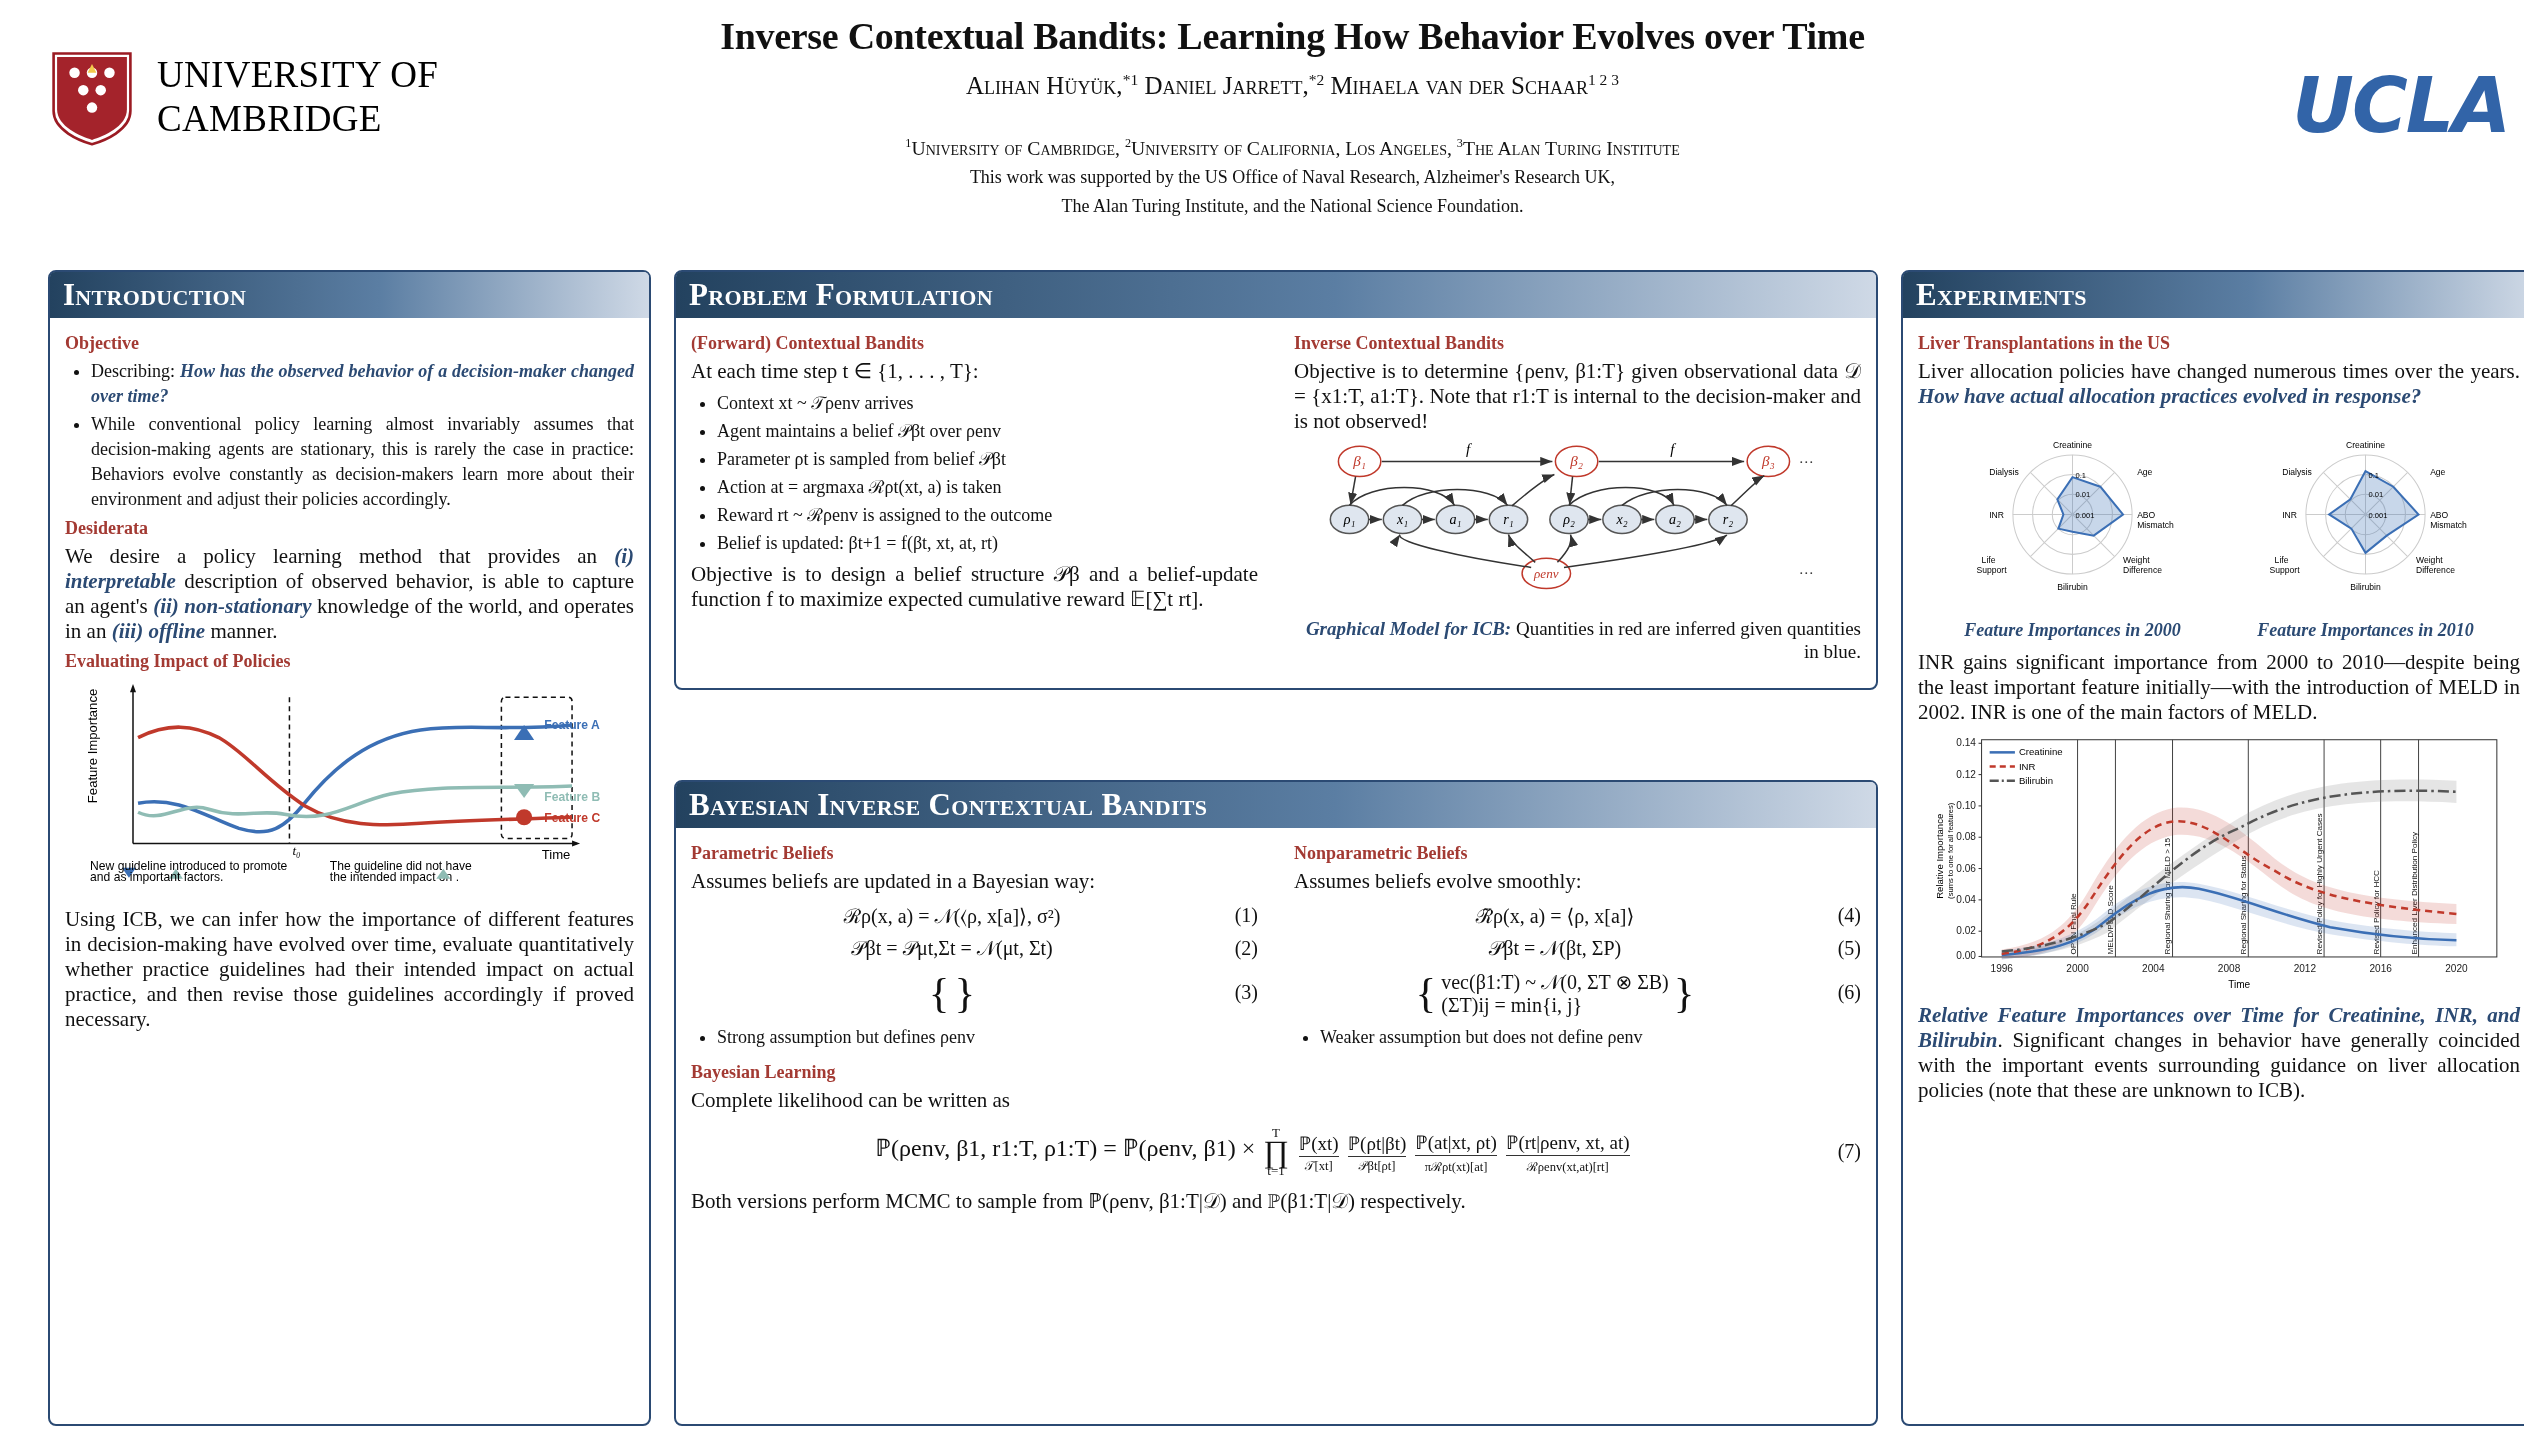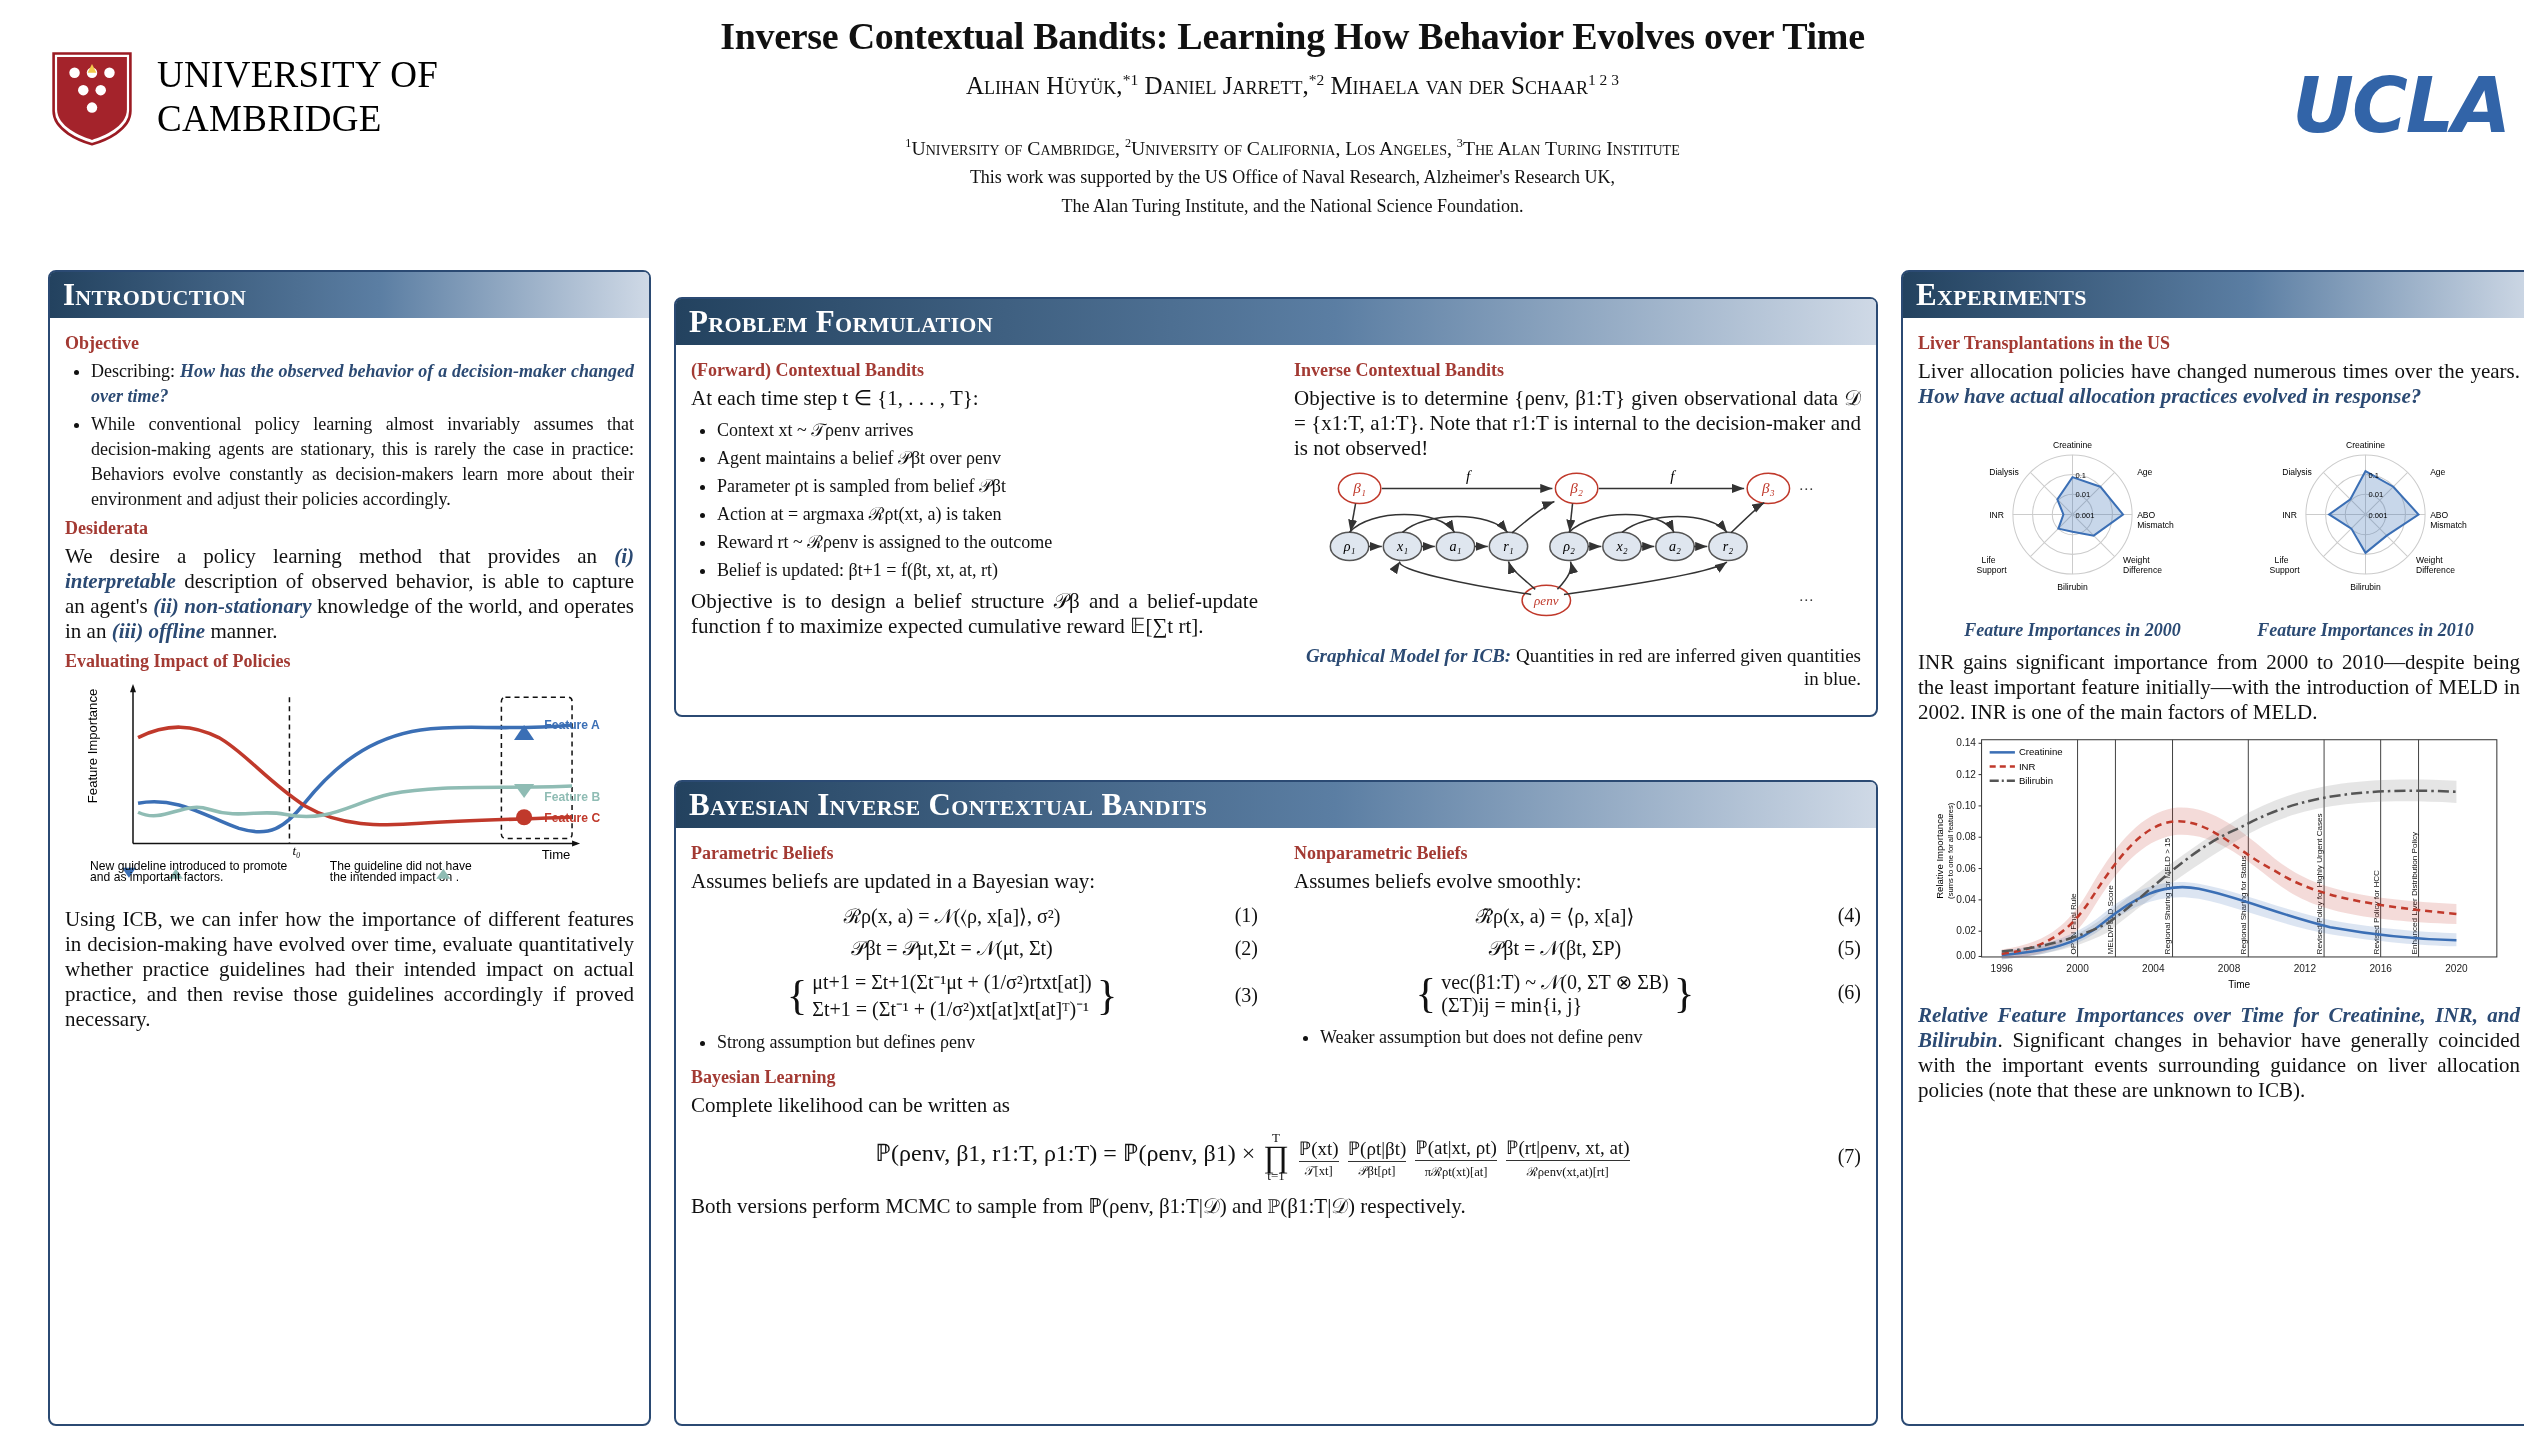--- a/index.html
+++ b/index.html
@@ -25,21 +25,21 @@
   
   .ucla{position:absolute;right:76px;top:61px;font-family:"DejaVu Sans",sans-serif;font-style:italic;font-weight:bold;font-size:76px;color:#3264a8;letter-spacing:-2px;}
 
   
   .panel{position:absolute;border:2.5px solid #2b4a73;border-radius:8px;background:#fff;box-sizing:border-box;}
   .panel-head{height:46px;border-radius:5px 5px 0 0;margin:0px;background:linear-gradient(to right,#23425f 0%,#5b7ea3 55%,#cfd9e6 100%);}
   .panel-head span{display:block;padding:5px 13px 0 13px;font-size:31px;font-variant:small-caps;color:#fff;font-weight:bold;letter-spacing:0.3px;}
   .panel-body{padding:9px 15px 10px 15px;}
 
   .p-intro{left:48px;top:270px;width:603px;height:1156px;}
-  .p-prob{left:674px;top:270px;width:1204px;height:420px;margin-top:27px;}
+  .p-prob{left:674px;top:270px;width:1204px;height:420px;}
   .p-bicb{left:674px;top:780px;width:1204px;height:646px;}
   .p-exp{left:1901px;top:270px;width:636px;height:1156px;}
 
   h3.sub{color:#a33a33;font-size:18px;font-weight:bold;margin:6px 0 5px 0;}
   p.body{font-size:21px;line-height:25px;text-align:justify;margin:4px 0 7px 0;}
   ul.body{font-size:18px;line-height:25px;margin:3px 0 6px 0;padding-left:26px;text-align:justify;}
   ul.body li{margin-bottom:3px;}
   .bi{font-style:italic;font-weight:bold;color:#2b4a73;}
 
   .col2{display:flex;gap:36px;}
@@ -285,24 +285,20 @@
             <div class="eqbody">ℛρ(x, a) = 𝒩(⟨ρ, x[a]⟩, σ²)</div>
             <div class="eqnum">(1)</div>
           </div>
           <div class="eqrow">
             <div class="eqbody">𝒫βt = 𝒫μt,Σt = 𝒩(μt, Σt)</div>
             <div class="eqnum">(2)</div>
           </div>
           <div class="eqrow">
             <div class="eqbody">
               <span style="font-size:43px;vertical-align:-9px;">{</span>
-              <span style="display:inline-block;text-align:left;vertical-align:middle;">
-                <span style="display:block">μt+1 = Σt+1(Σt⁻¹μt + (1/σ²)rtxt[at])</span>
-                <span style="display:block">Σt+1 = (Σt⁻¹ + (1/σ²)xt[at]xt[at]ᵀ)⁻¹</span>
-              </span>
               <span style="font-size:43px;vertical-align:-9px;">}</span>
             </div>
             <div class="eqnum">(3)</div>
           </div>
           <ul class="body">
             <li>Strong assumption but defines ρenv</li>
           </ul>
         </div>
 
         <div class="col">

